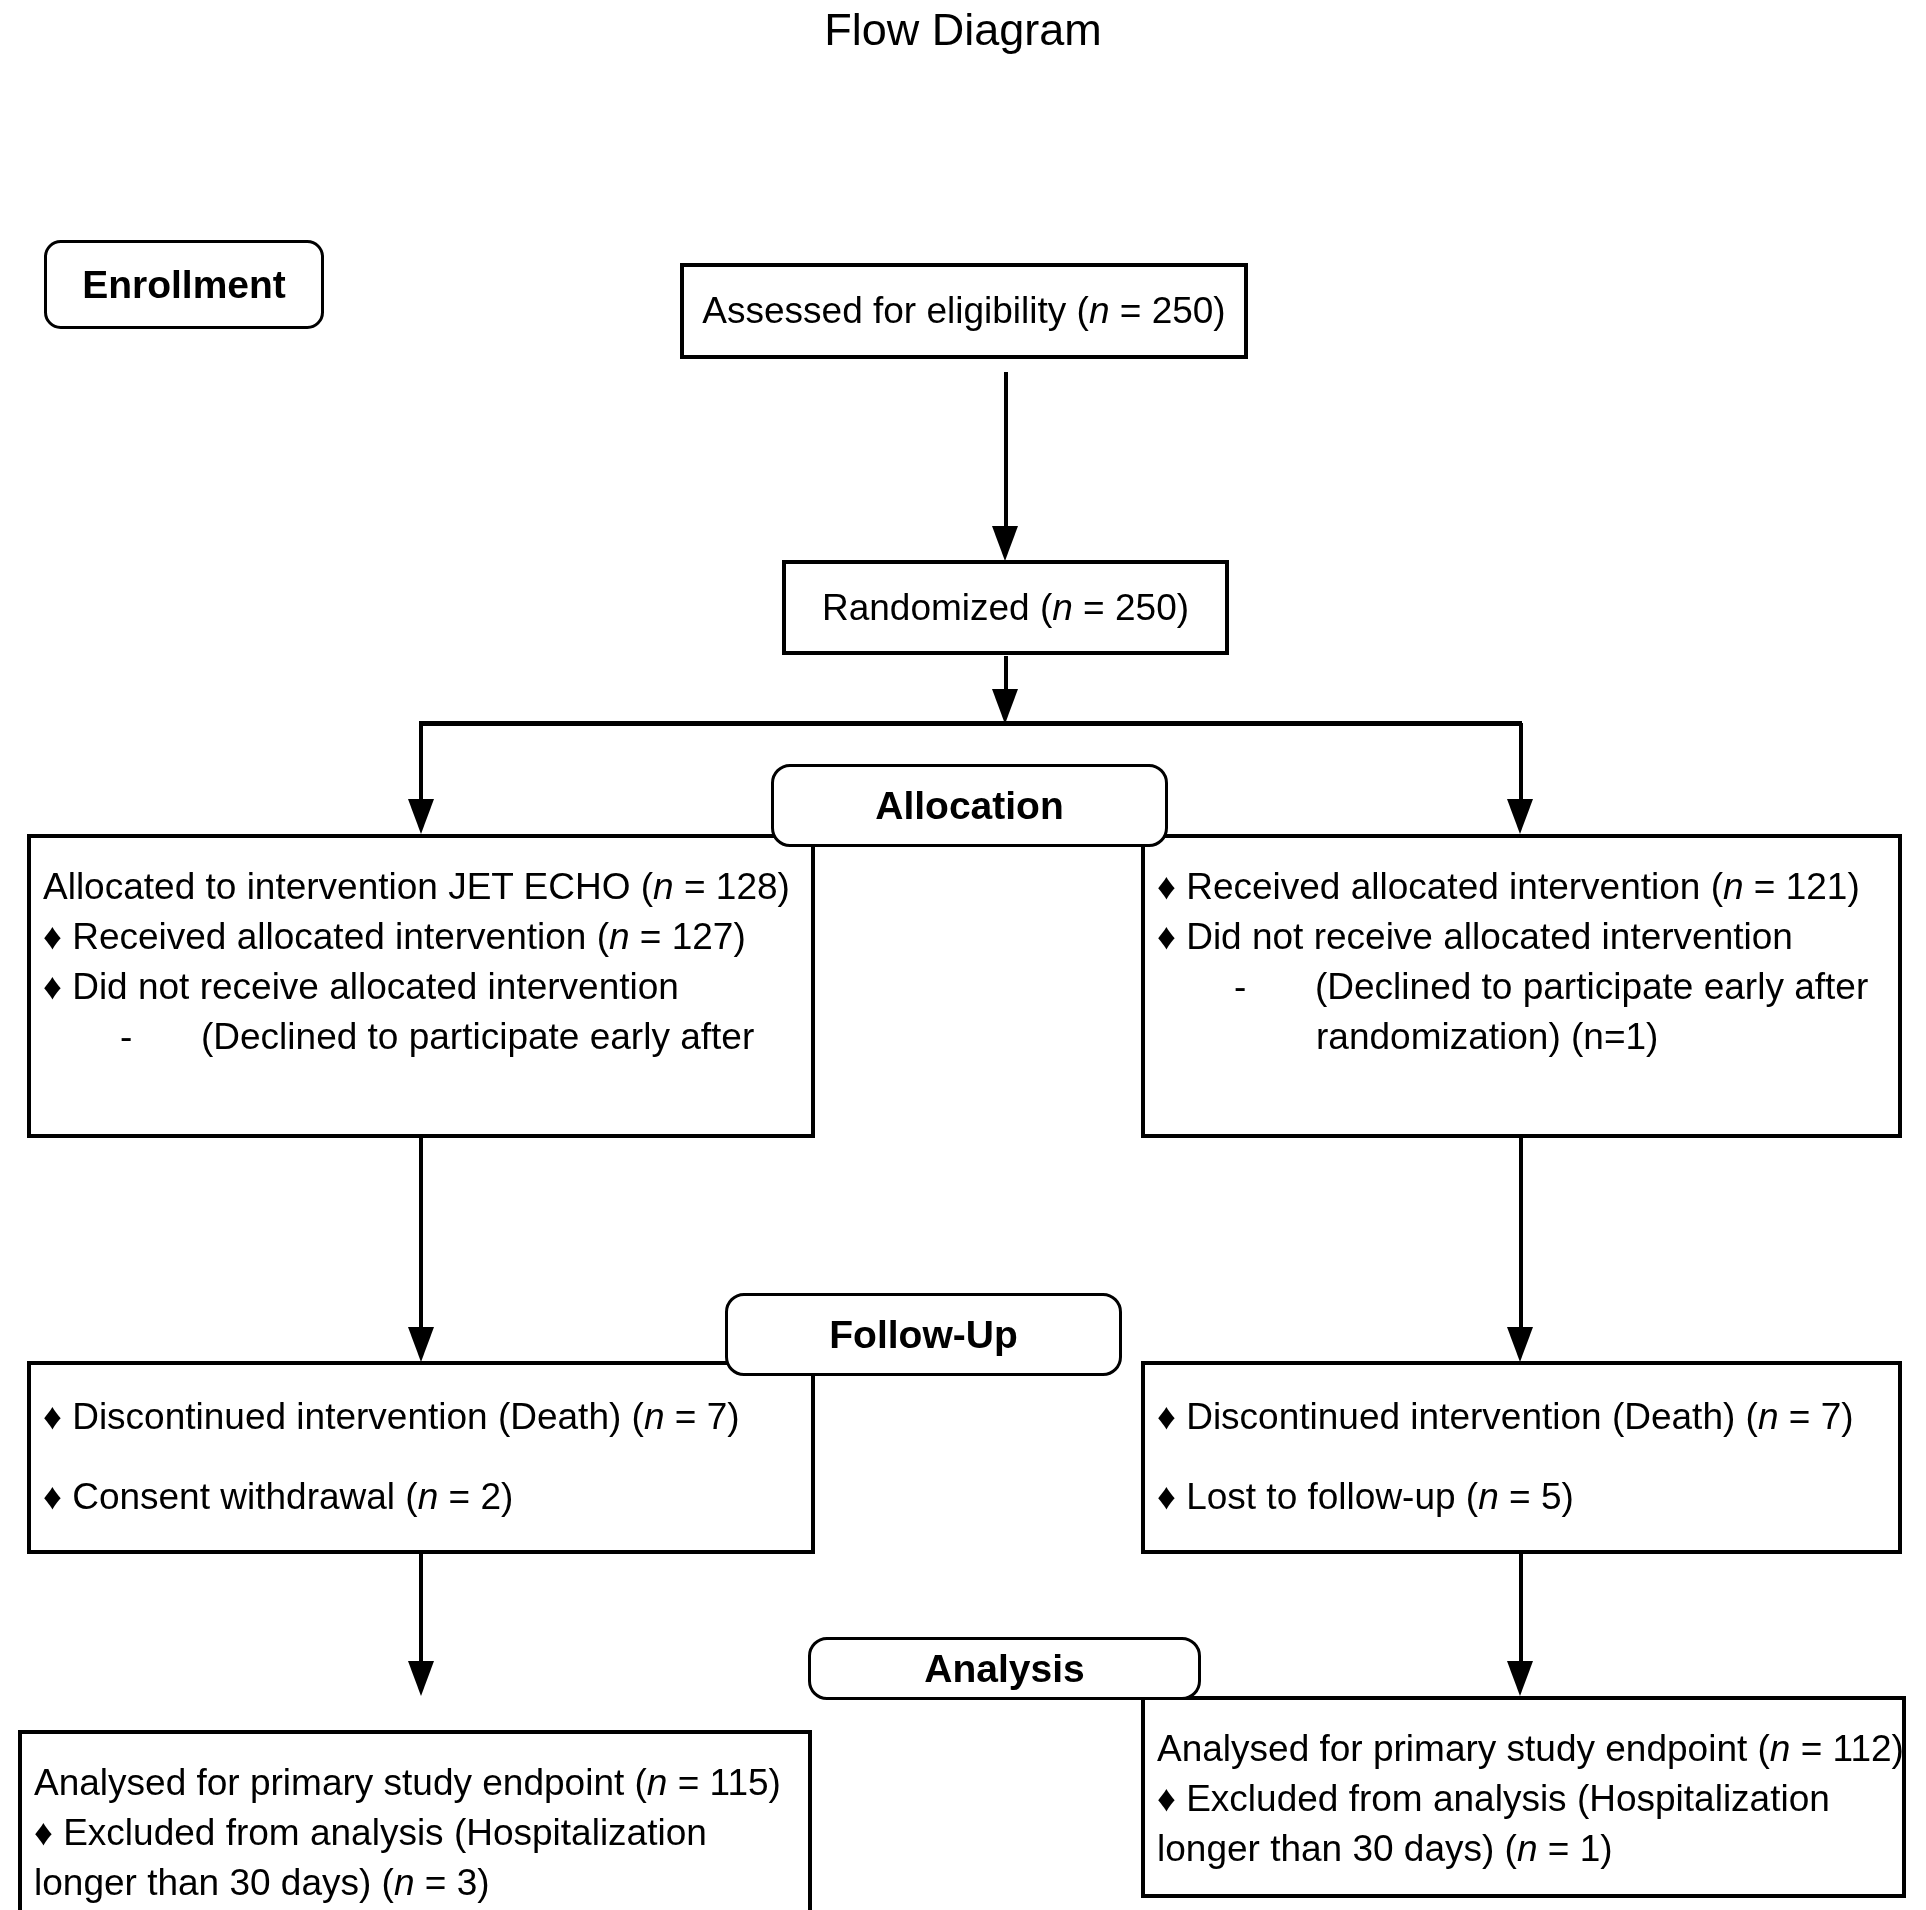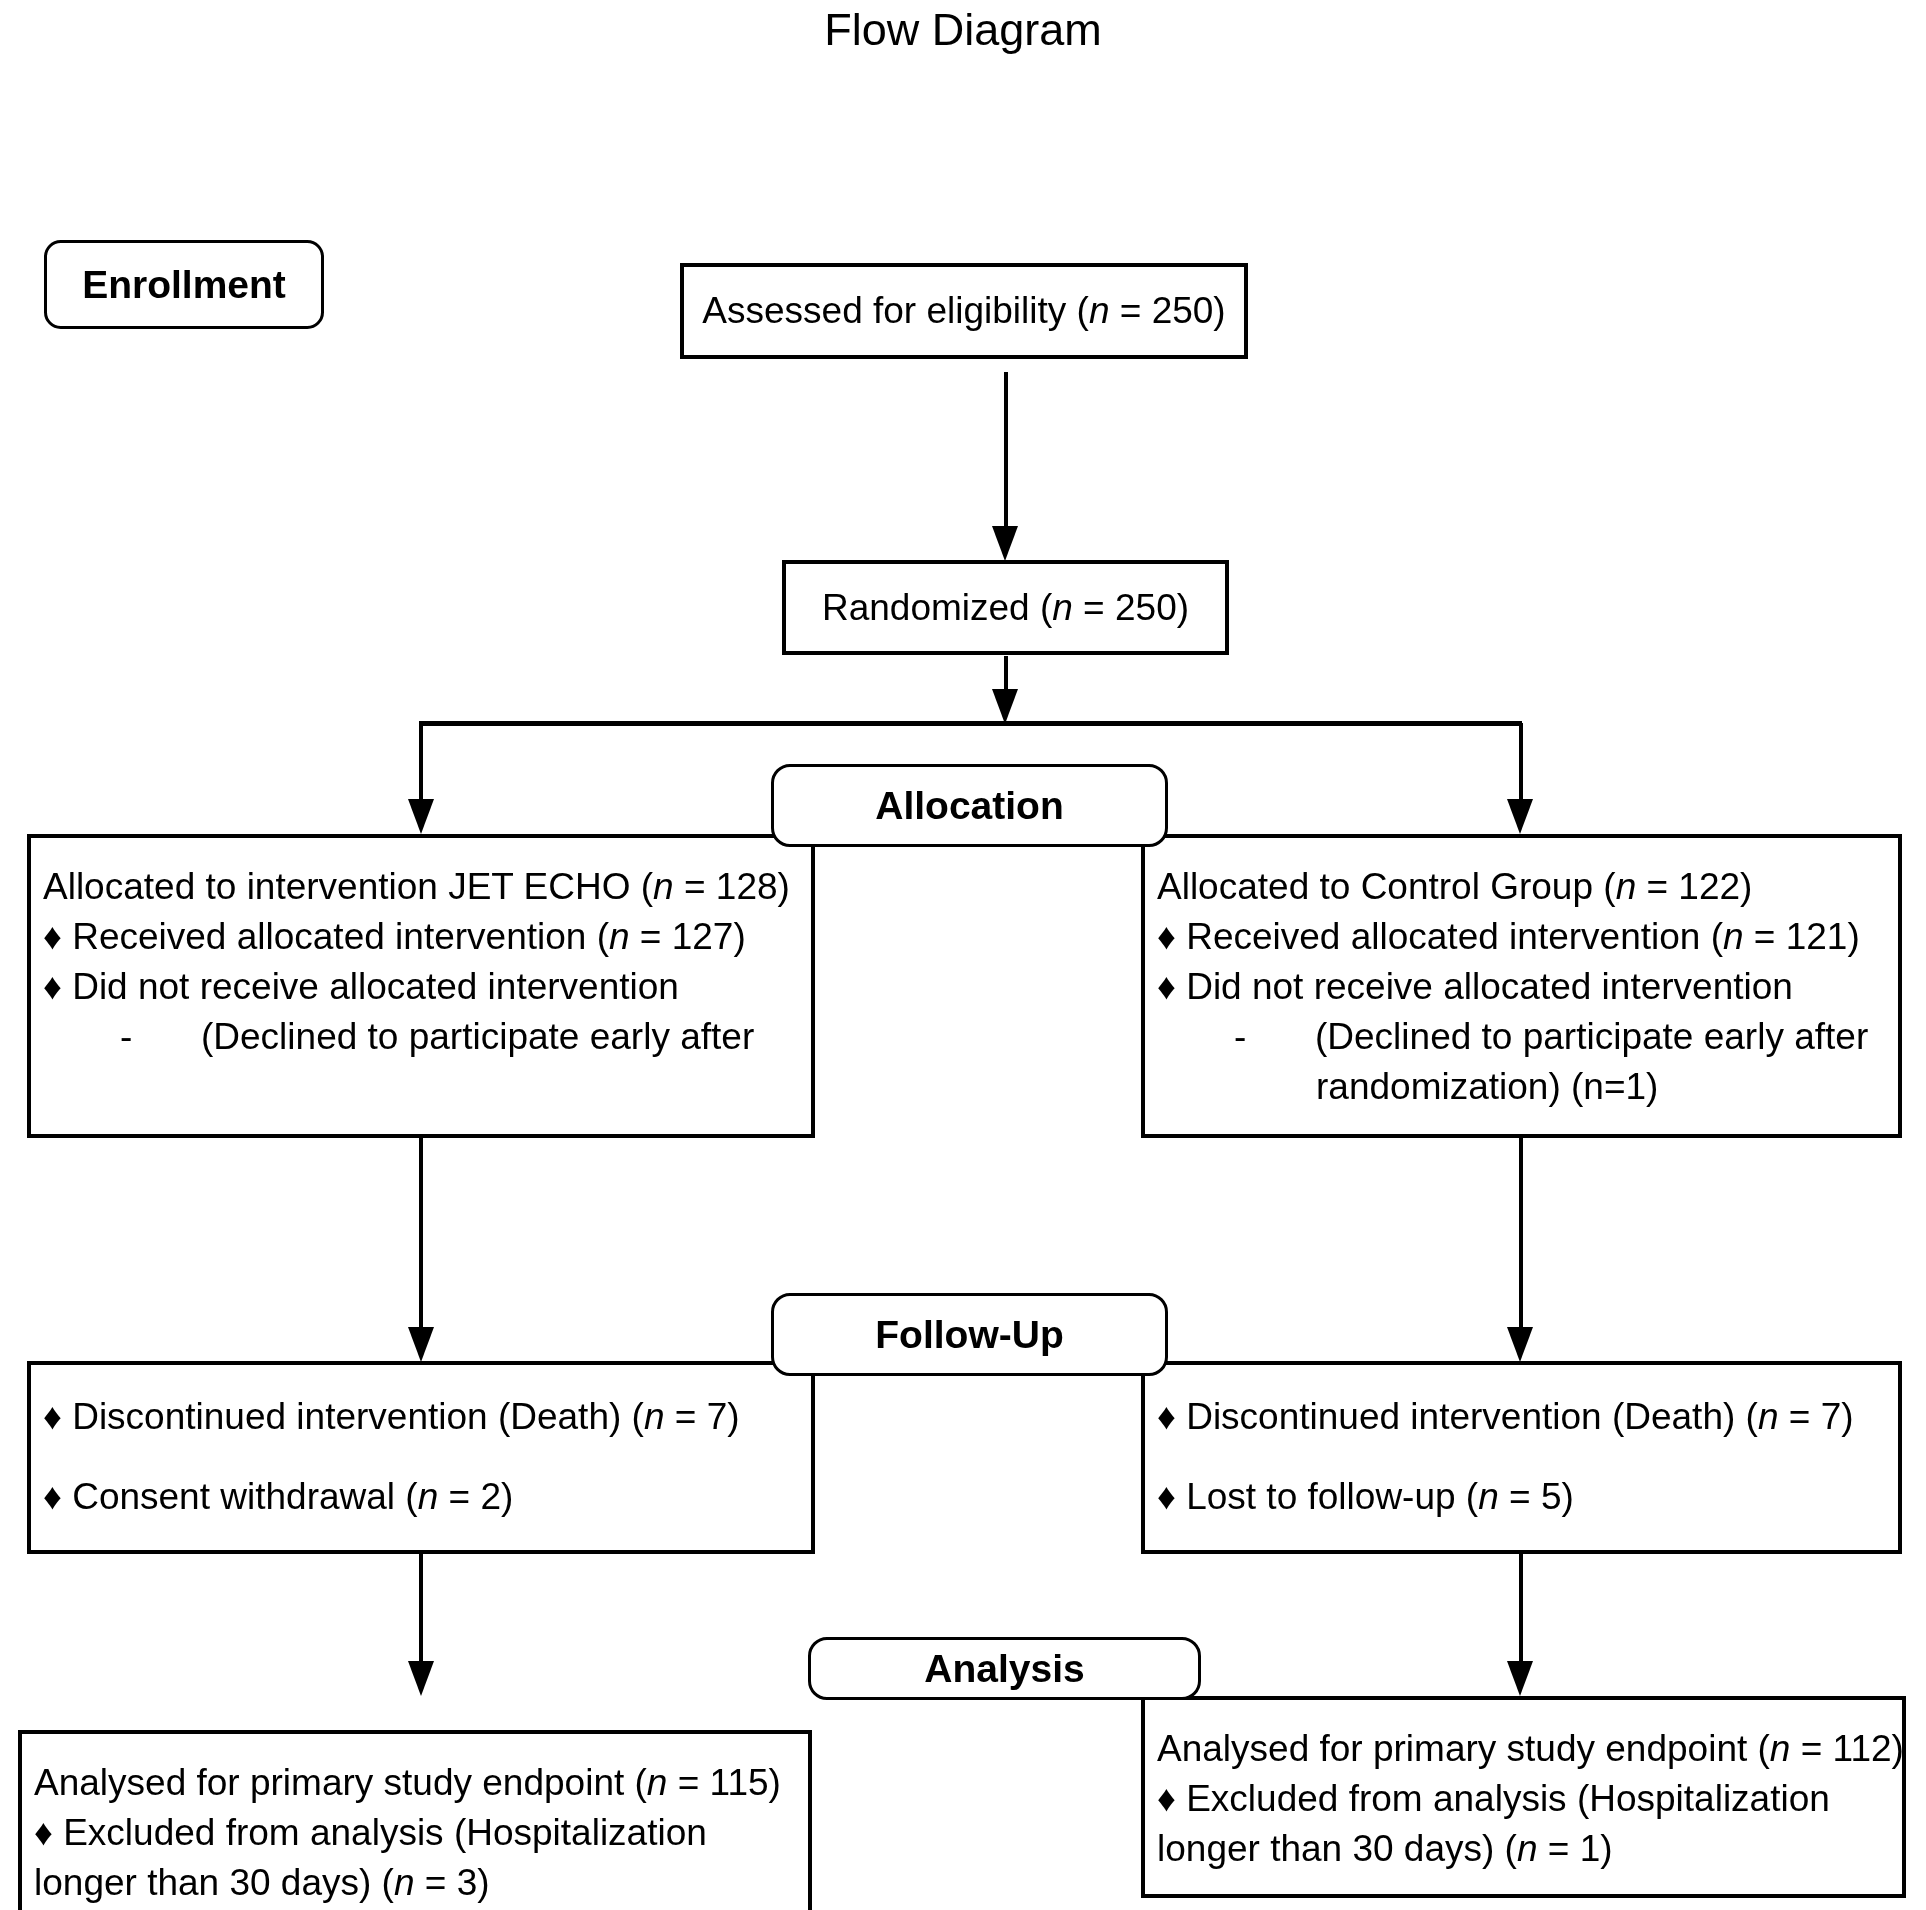--- a/index.html
+++ b/index.html
@@ -87,37 +87,36 @@
       <div class="line">♦ Did not receive allocated intervention</div>
       <div class="line sub1">
         <span class="dash">-</span>
         <span>(Declined to participate early after</span>
       </div>
     </div>
   </div>
 
   <div class="rect-box" style="left:1141px; top:834px; width:761px; height:304px;">
     <div class="box-content">
-      <div class="line">Allocated to Control Group (<i>n</i> = 122)</div>
       <div class="line">♦ Received allocated intervention (<i>n</i> = 121)</div>
       <div class="line">♦ Did not receive allocated intervention</div>
       <div class="line sub1">
         <span class="dash">-</span>
         <span>(Declined to participate early after</span>
       </div>
       <div class="line sub2">randomization) (n=1)</div>
     </div>
   </div>
 
   <div class="vline" style="left:419px; top:1138px; height:189px;"></div>
   <div class="arrowhead" style="left:408px; top:1327px;"></div>
   <div class="vline" style="left:1519px; top:1138px; height:189px;"></div>
   <div class="arrowhead" style="left:1507px; top:1327px;"></div>
 
-  <div class="label-box" style="left:771px; top:1293px; width:397px; height:83px;">
+  <div class="label-box" style="left:725px; top:1293px; width:397px; height:83px;">
     <span>Follow-Up</span>
   </div>
 
   <div class="rect-box" style="left:27px; top:1361px; width:788px; height:193px;">
     <div class="box-content" style="padding-top:27px;">
       <div class="line">♦ Discontinued intervention (Death) (<i>n</i> = 7)</div>
       <div class="line gap-top">♦ Consent withdrawal (<i>n</i> = 2)</div>
     </div>
   </div>
 

